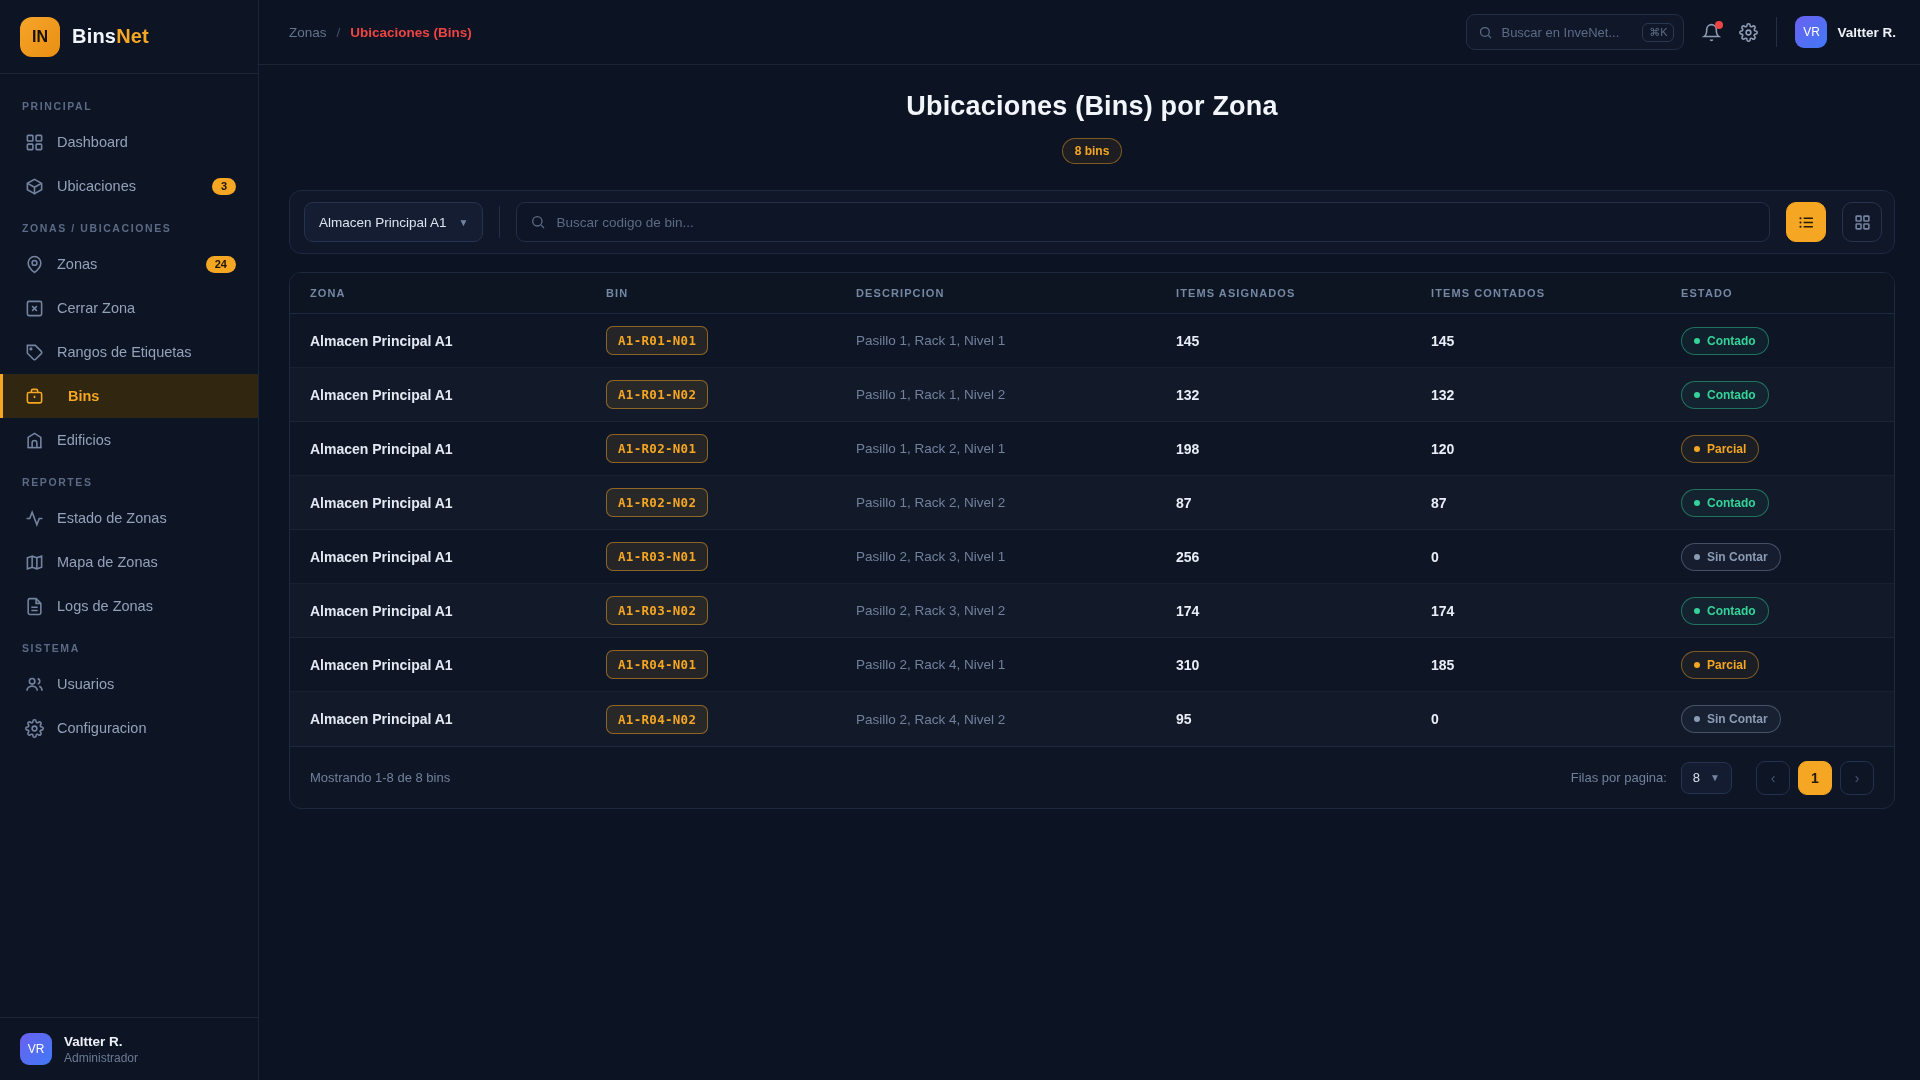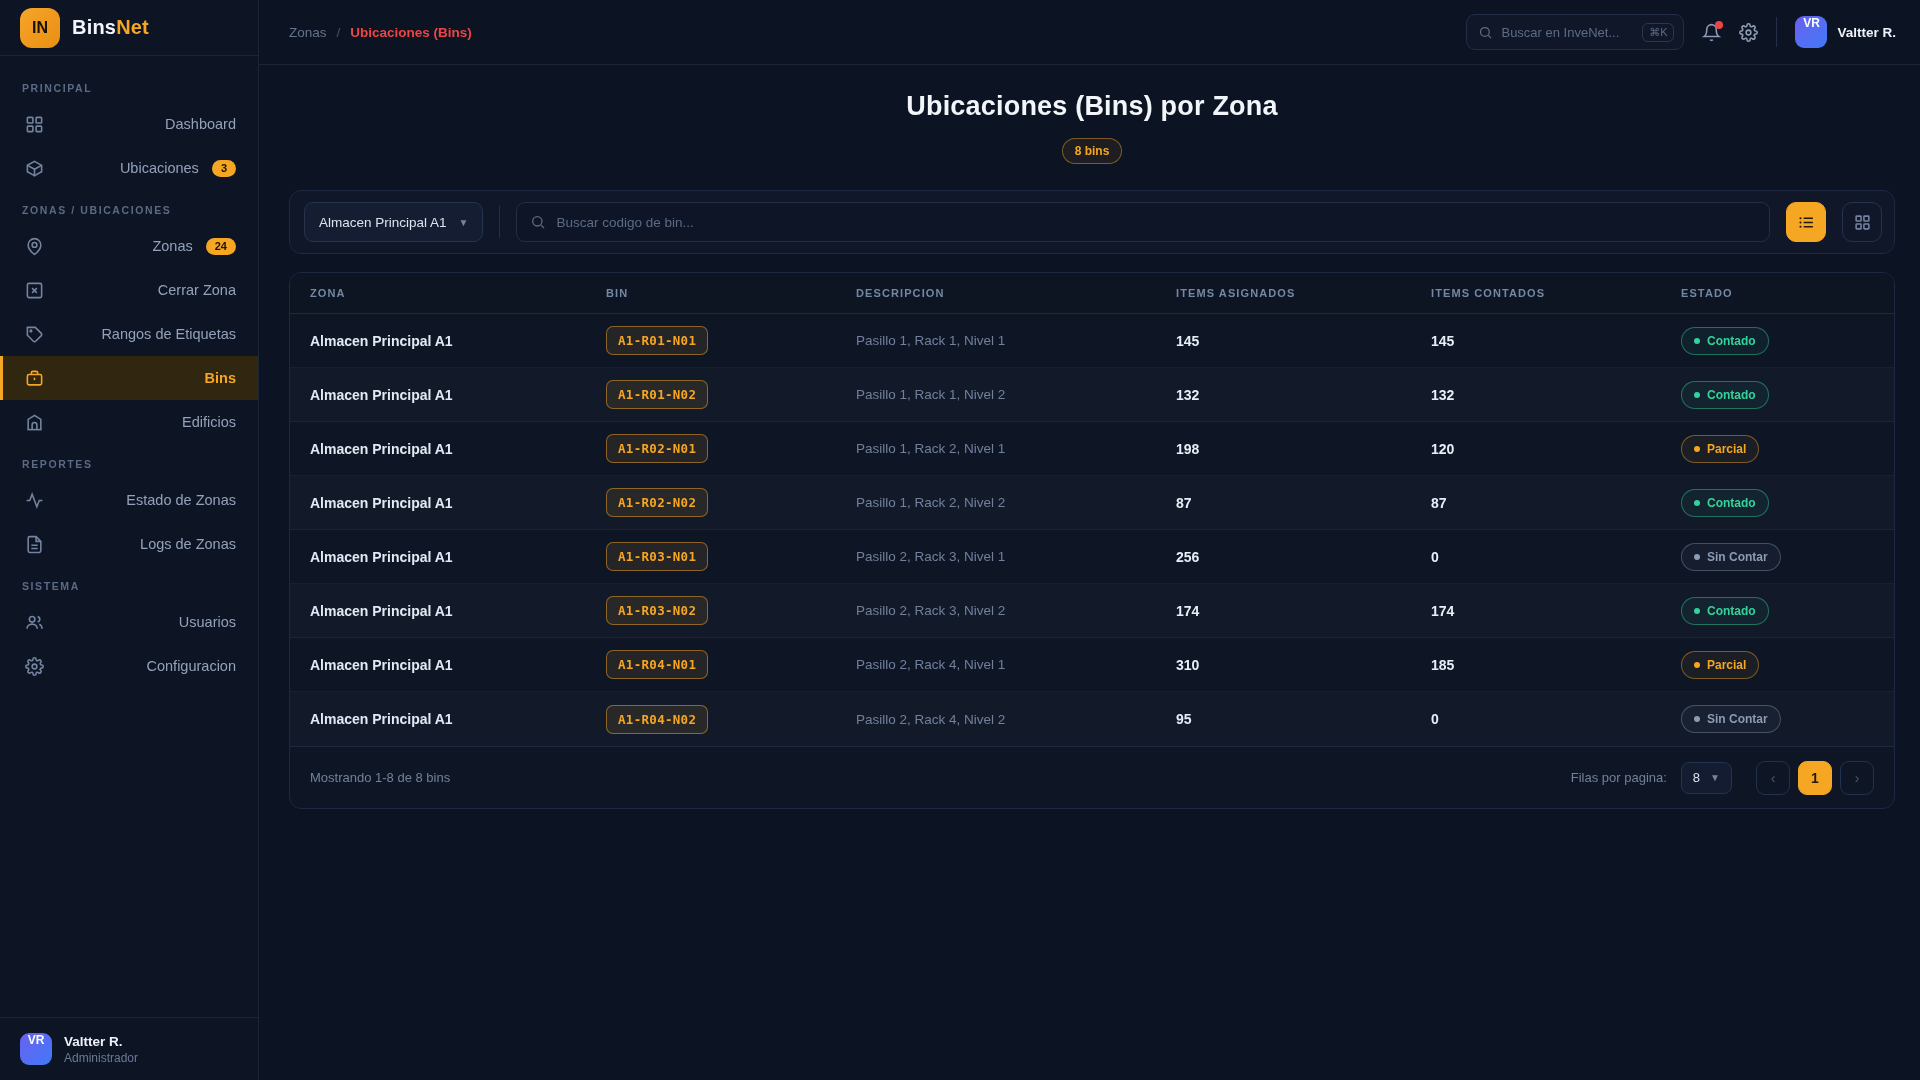--- a/index.html
+++ b/index.html
@@ -11,21 +11,21 @@
   }
   svg { display:block; }
 
   
   .sidebar {
     width:259px; min-width:259px; height:1080px;
     background:#0d1424; border-right:1px solid #1b2538;
     display:flex; flex-direction:column;
   }
   .logo-row {
-    height:56px; display:flex; align-items:center; gap:12px;
+    height:74px; display:flex; align-items:center; gap:12px;
     padding:0 20px; border-bottom:1px solid #1b2538;
   }
   .logo-badge {
     width:40px; height:40px; border-radius:12px;
     background:linear-gradient(135deg,#f6a52a,#e88f12);
     color:#171004; font-weight:700; font-size:16px;
     display:flex; align-items:center; justify-content:center;
   }
   .logo-text { font-size:20px; font-weight:700; color:#f2f5fa; letter-spacing:.2px; }
   .logo-text .accent { color:#f5a623; }
@@ -34,39 +34,39 @@
   .nav-section-label {
     padding:14px 22px 8px; font-size:10.5px; font-weight:700;
     letter-spacing:1.6px; text-transform:uppercase; color:#5b6a85;
   }
   .nav-item {
     height:44px; display:flex; align-items:center; gap:13px;
     padding:0 22px; color:#93a2ba; font-size:14.5px; cursor:pointer;
     border-left:3px solid transparent;
   }
   .nav-item .nicon { width:19px; height:19px; color:#7484a0; flex-shrink:0; }
-  .nav-item .nav-label { flex:1;text-align:right; }
+  .nav-item .nav-label { flex:1; }
   .nav-item.active {
     background:#31260f; border-left:3px solid #f5a623;
     color:#f5a623; font-weight:700;gap:24px;
   }
   .nav-item.active .nicon { color:#f5a623; }
   .count-badge {
     background:#f5a623; color:#1d1404; font-size:11px; font-weight:700;
     border-radius:999px; padding:3px 9px; line-height:1;
   }
   .sidebar-user {
     border-top:1px solid #1b2538; padding:15px 20px;
     display:flex; align-items:center; gap:12px;
   }
   .avatar {
     width:40px; height:40px; border-radius:12px;
     background:linear-gradient(135deg,#6a61f1,#4179f6);
-    color:#fff; font-weight:700; font-size:14px;
-    display:flex; align-items:flex-start; justify-content:center;
+    color:#fff; font-weight:400; font-size:14px;
+    display:flex; align-items:center; justify-content:center;
   }
   .avatar.small { width:32px; height:32px; border-radius:9px; font-size:12px; }
   .sidebar-user .uname { font-size:13.5px; font-weight:700; color:#eef2f8; }
   .sidebar-user .urole { font-size:12px; color:#6b7a94; margin-top:2px; }
 
   
   .main { flex:1; display:flex; flex-direction:column; }
   .topbar {
     height:65px; border-bottom:1px solid #1b2538;
     display:flex; align-items:center; padding:0 24px 0 30px;
@@ -290,20 +290,29 @@
 
     <div class="nav-item">
       <span class="nicon">
         <svg width="19" height="19" viewBox="0 0 24 24" fill="none" stroke="currentColor" stroke-width="2">
             <path d="M22 12h-4l-3 8-6-16-3 8H2"></path>
           </svg>
       </span>
       <span class="nav-label">Estado de Zonas</span>
     </div>
 
+    <div class="nav-item">
+      <span class="nicon">
+        <svg width="19" height="19" viewBox="0 0 24 24" fill="none" stroke="currentColor" stroke-width="2">
+            <path d="M9 4L3 6v14l6-2 6 2 6-2V4l-6 2-6-2z"></path>
+            <path d="M9 4v14M15 6v14"></path>
+          </svg>
+      </span>
+      <span class="nav-label">Mapa de Zonas</span>
+    </div>
 
     <div class="nav-item">
       <span class="nicon">
         <svg width="19" height="19" viewBox="0 0 24 24" fill="none" stroke="currentColor" stroke-width="2">
             <path d="M14 2H6a2 2 0 0 0-2 2v16a2 2 0 0 0 2 2h12a2 2 0 0 0 2-2V8z"></path>
             <path d="M14 2v6h6"></path>
             <path d="M8 13h8M8 17h8"></path>
           </svg>
       </span>
       <span class="nav-label">Logs de Zonas</span>

